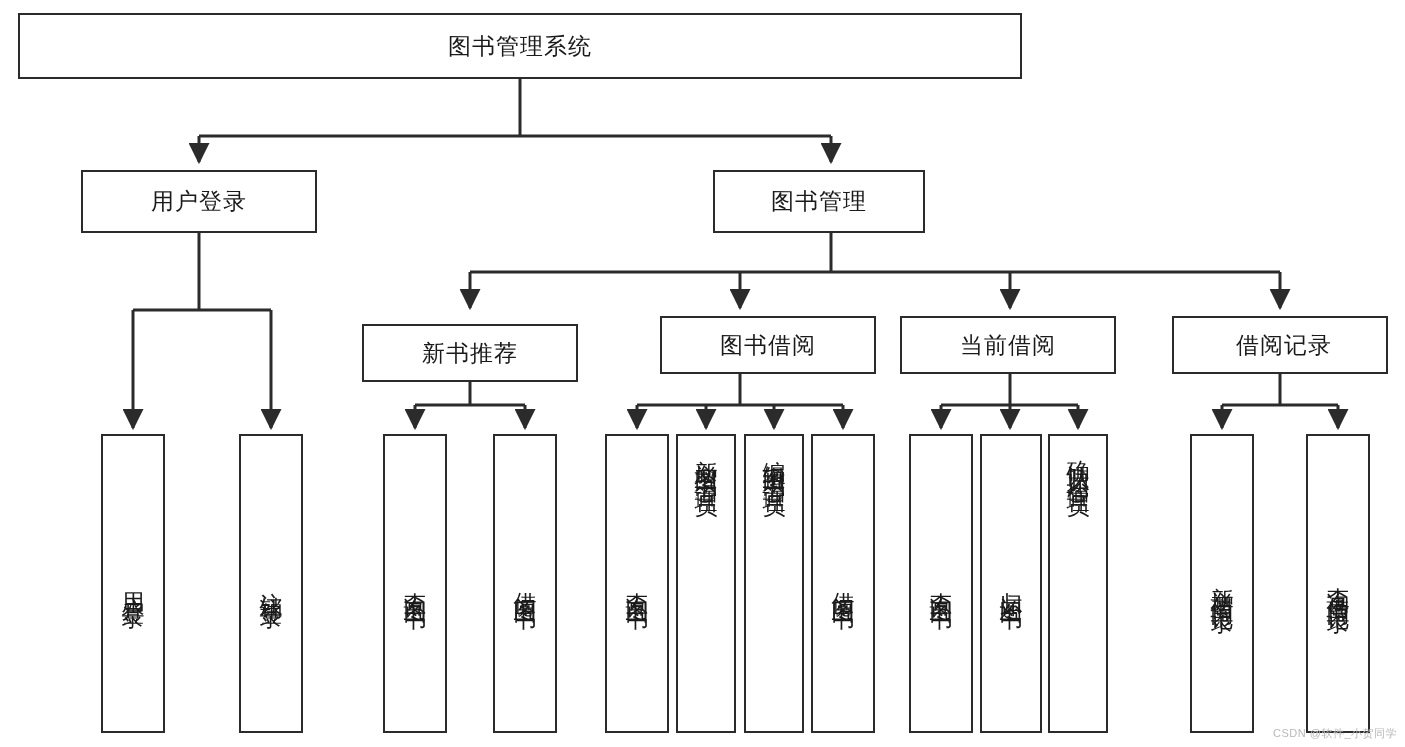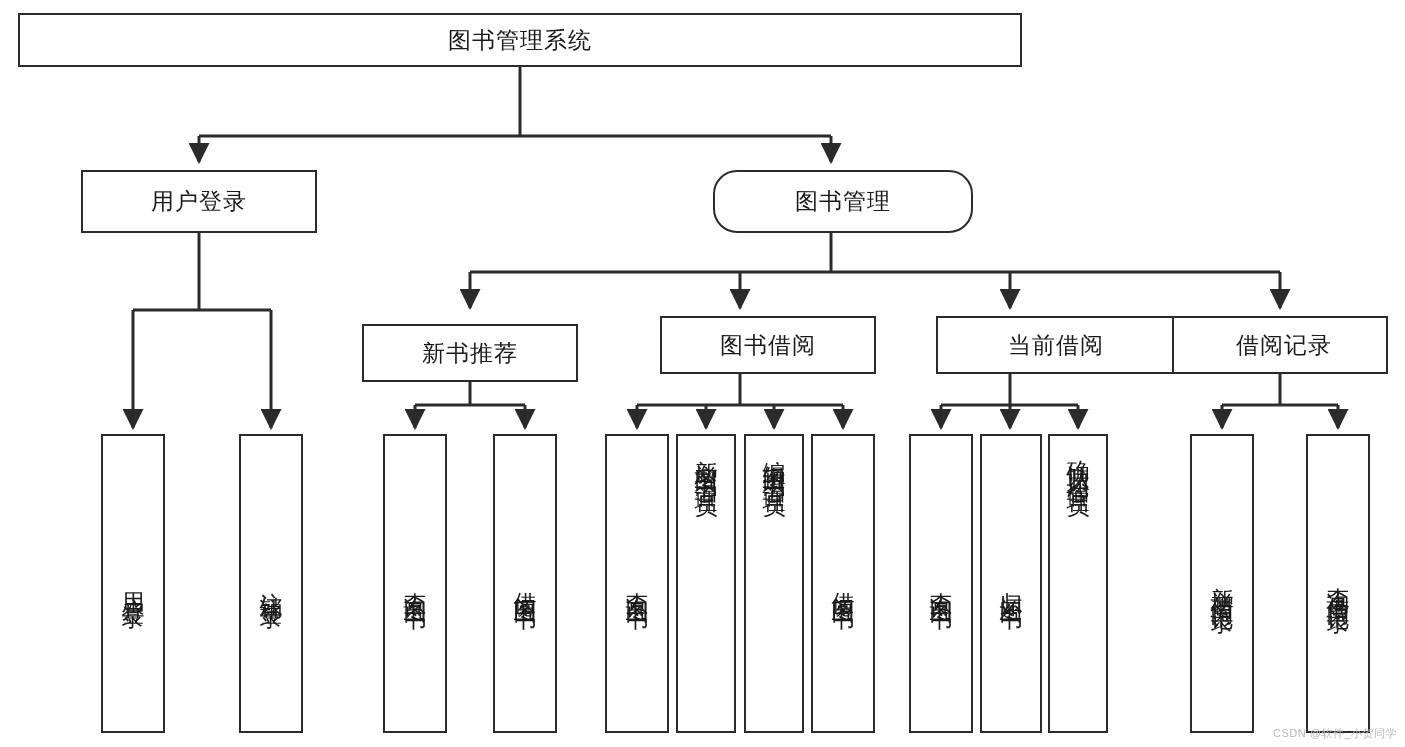--- a/index.html
+++ b/index.html
@@ -112,38 +112,38 @@
       <path d="M 1010 405 L 1010 428" marker-end="url(#arrow)"></path>
       <path d="M 1078 405 L 1078 428" marker-end="url(#arrow)"></path>
 
       <path d="M 1280 374 L 1280 405"></path>
       <path d="M 1222 405 L 1338 405"></path>
       <path d="M 1222 405 L 1222 428" marker-end="url(#arrow)"></path>
       <path d="M 1338 405 L 1338 428" marker-end="url(#arrow)"></path>
     </g>
   </svg>
 
-  <div class="node h" style="left:18px; top:13px; width:1004px; height:54px;justify-content:center;">
+  <div class="node h" style="left:18px; top:13px; width:1004px; height:66px;justify-content:center;">
     <span>图书管理系统</span>
   </div>
 
   <div class="node h" style="left:81px; top:170px; width:236px; height:63px;">
     <span>用户登录</span>
   </div>
-  <div class="node h" style="left:713px; top:170px; width:260px; height:63px;border-radius:24px;">
+  <div class="node h" style="left:713px; top:170px; width:212px; height:63px;">
     <span>图书管理</span>
   </div>
 
   <div class="node h" style="left:362px; top:324px; width:216px; height:58px;">
     <span>新书推荐</span>
   </div>
   <div class="node h" style="left:632px; top:316px; width:216px; height:58px;margin-left:28px;">
     <span>图书借阅</span>
   </div>
-  <div class="node h" style="left:936px; top:316px; width:240px; height:58px;justify-content:center;">
+  <div class="node h" style="left:900px; top:316px; width:216px; height:58px;justify-content:center;">
     <span>当前借阅</span>
   </div>
   <div class="node h" style="left:1172px; top:316px; width:216px; height:58px;padding-left:8px;">
     <span>借阅记录</span>
   </div>
 
   <div class="node v" style="left:101px; top:434px; width:64px; height:299px;">
     <span class="vlabel">用户登录</span>
   </div>
   <div class="node v" style="left:239px; top:434px; width:64px; height:299px;">

